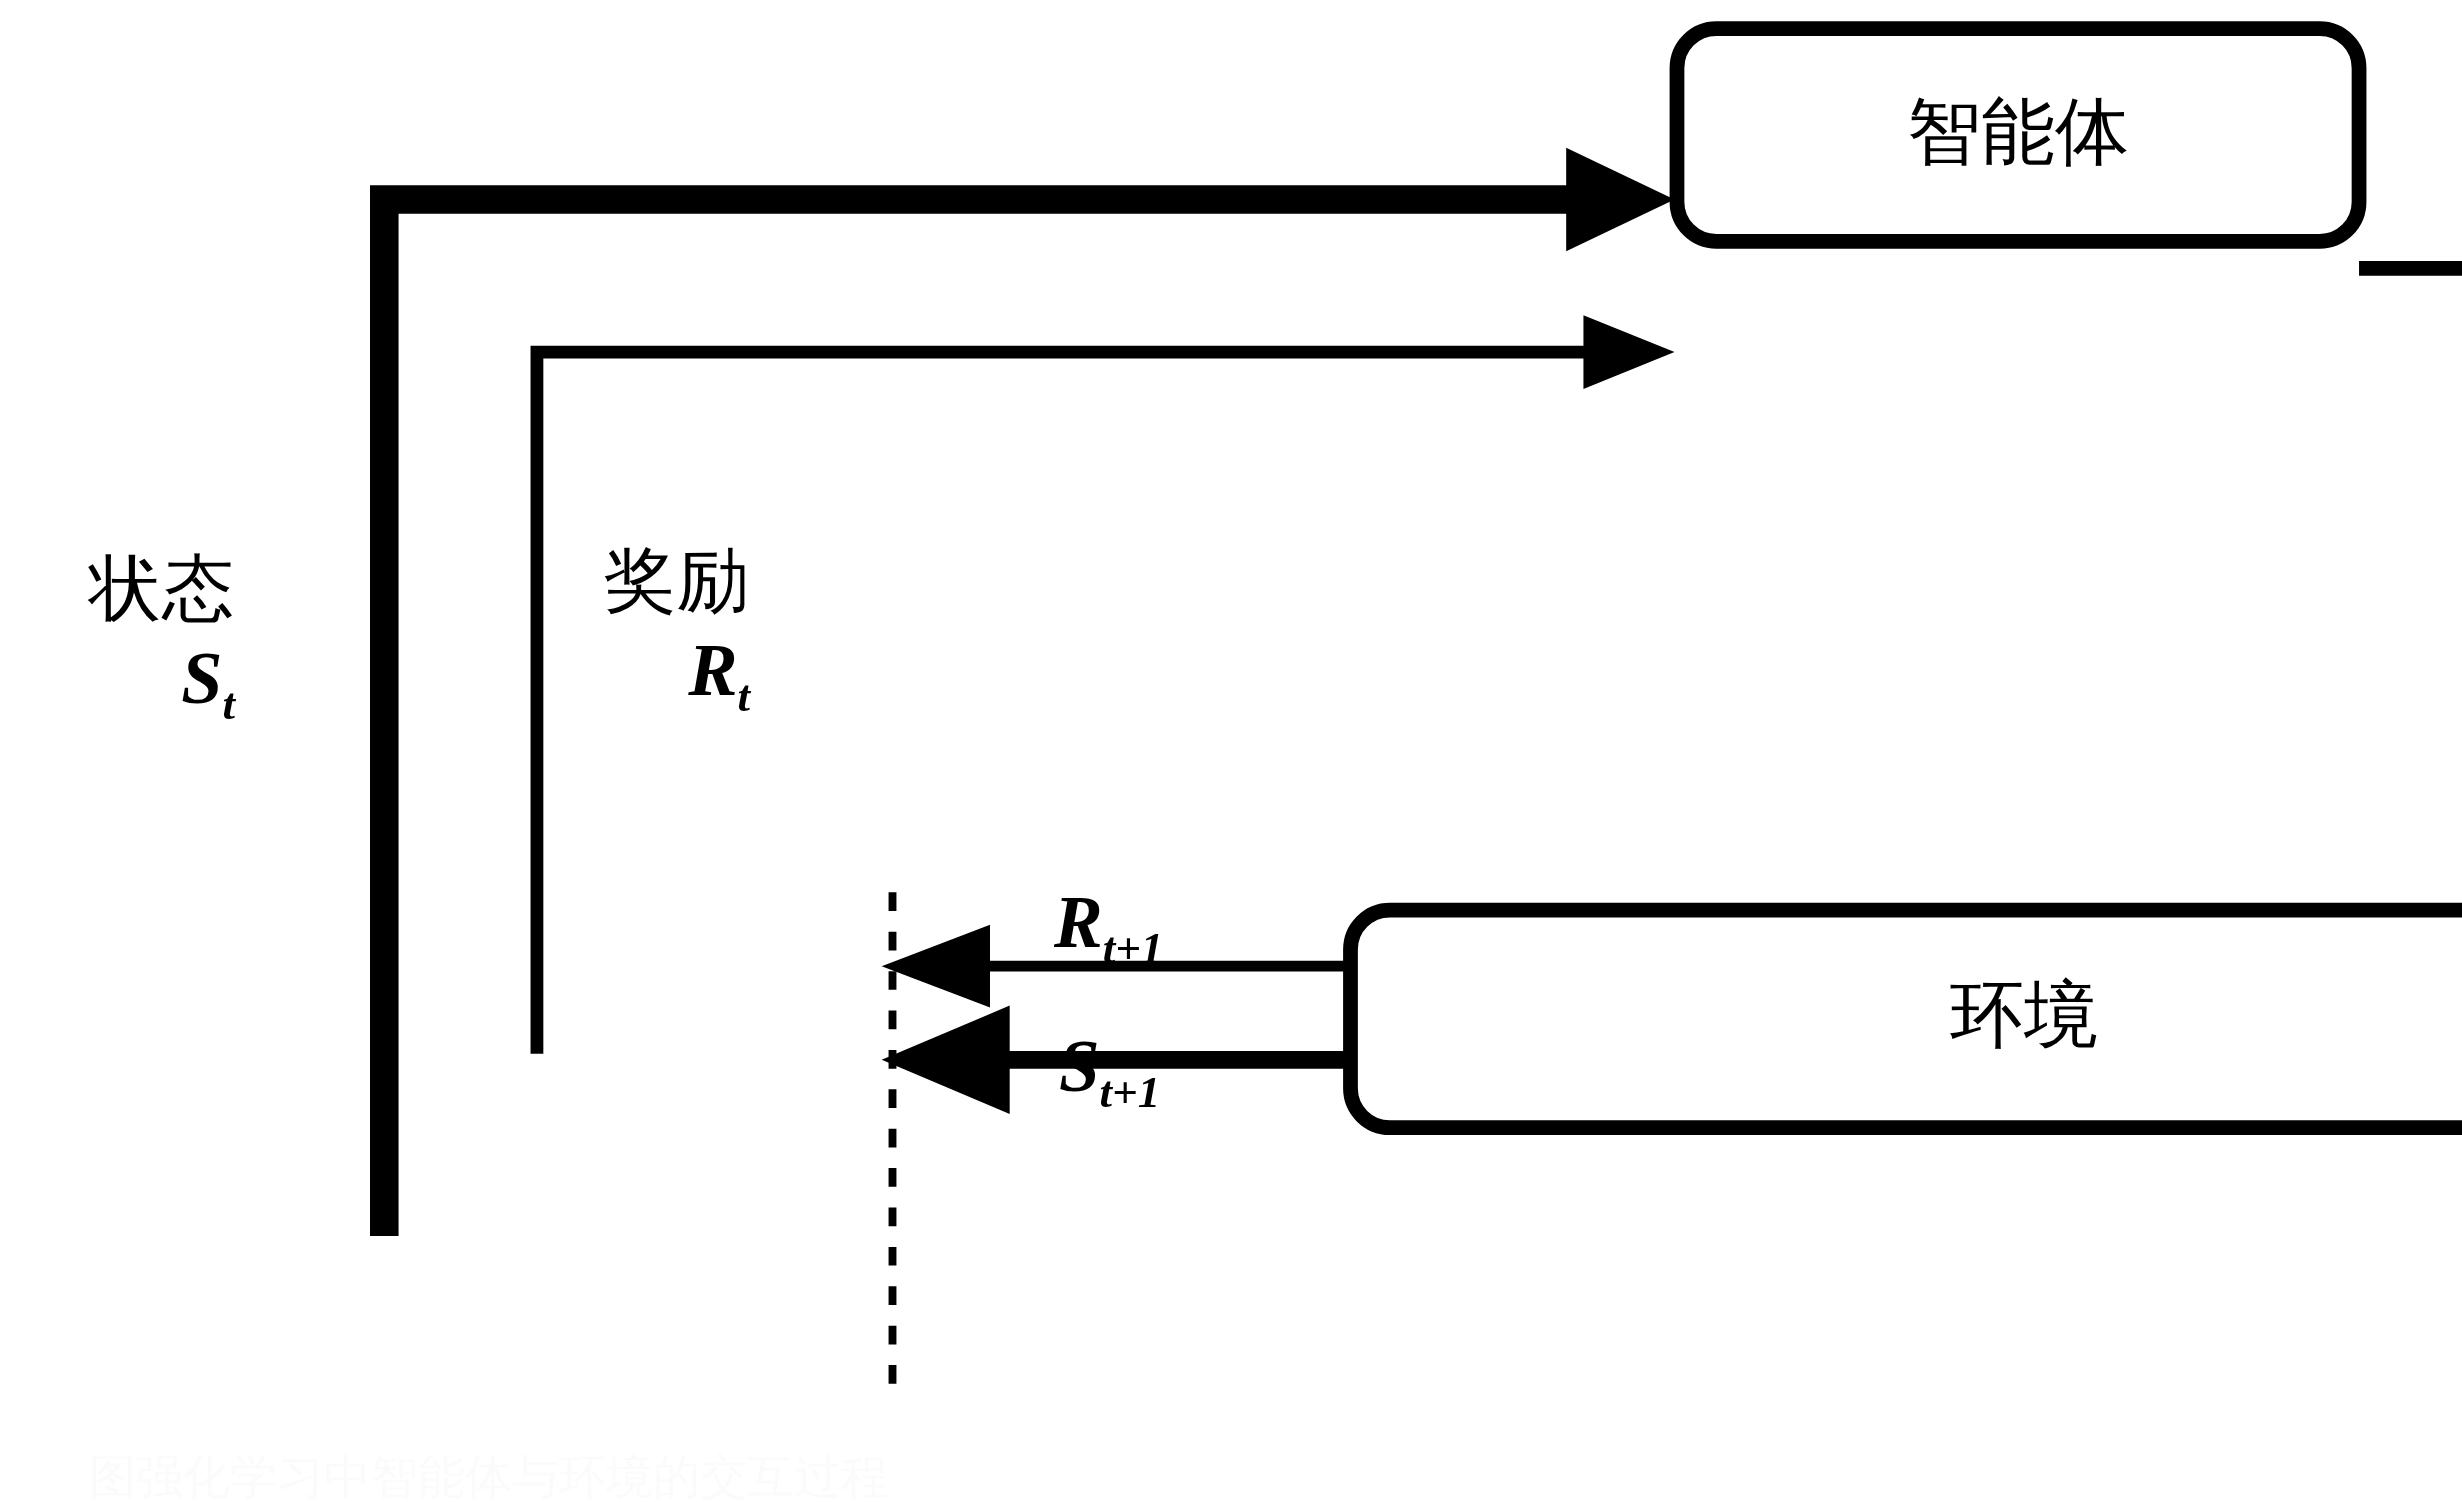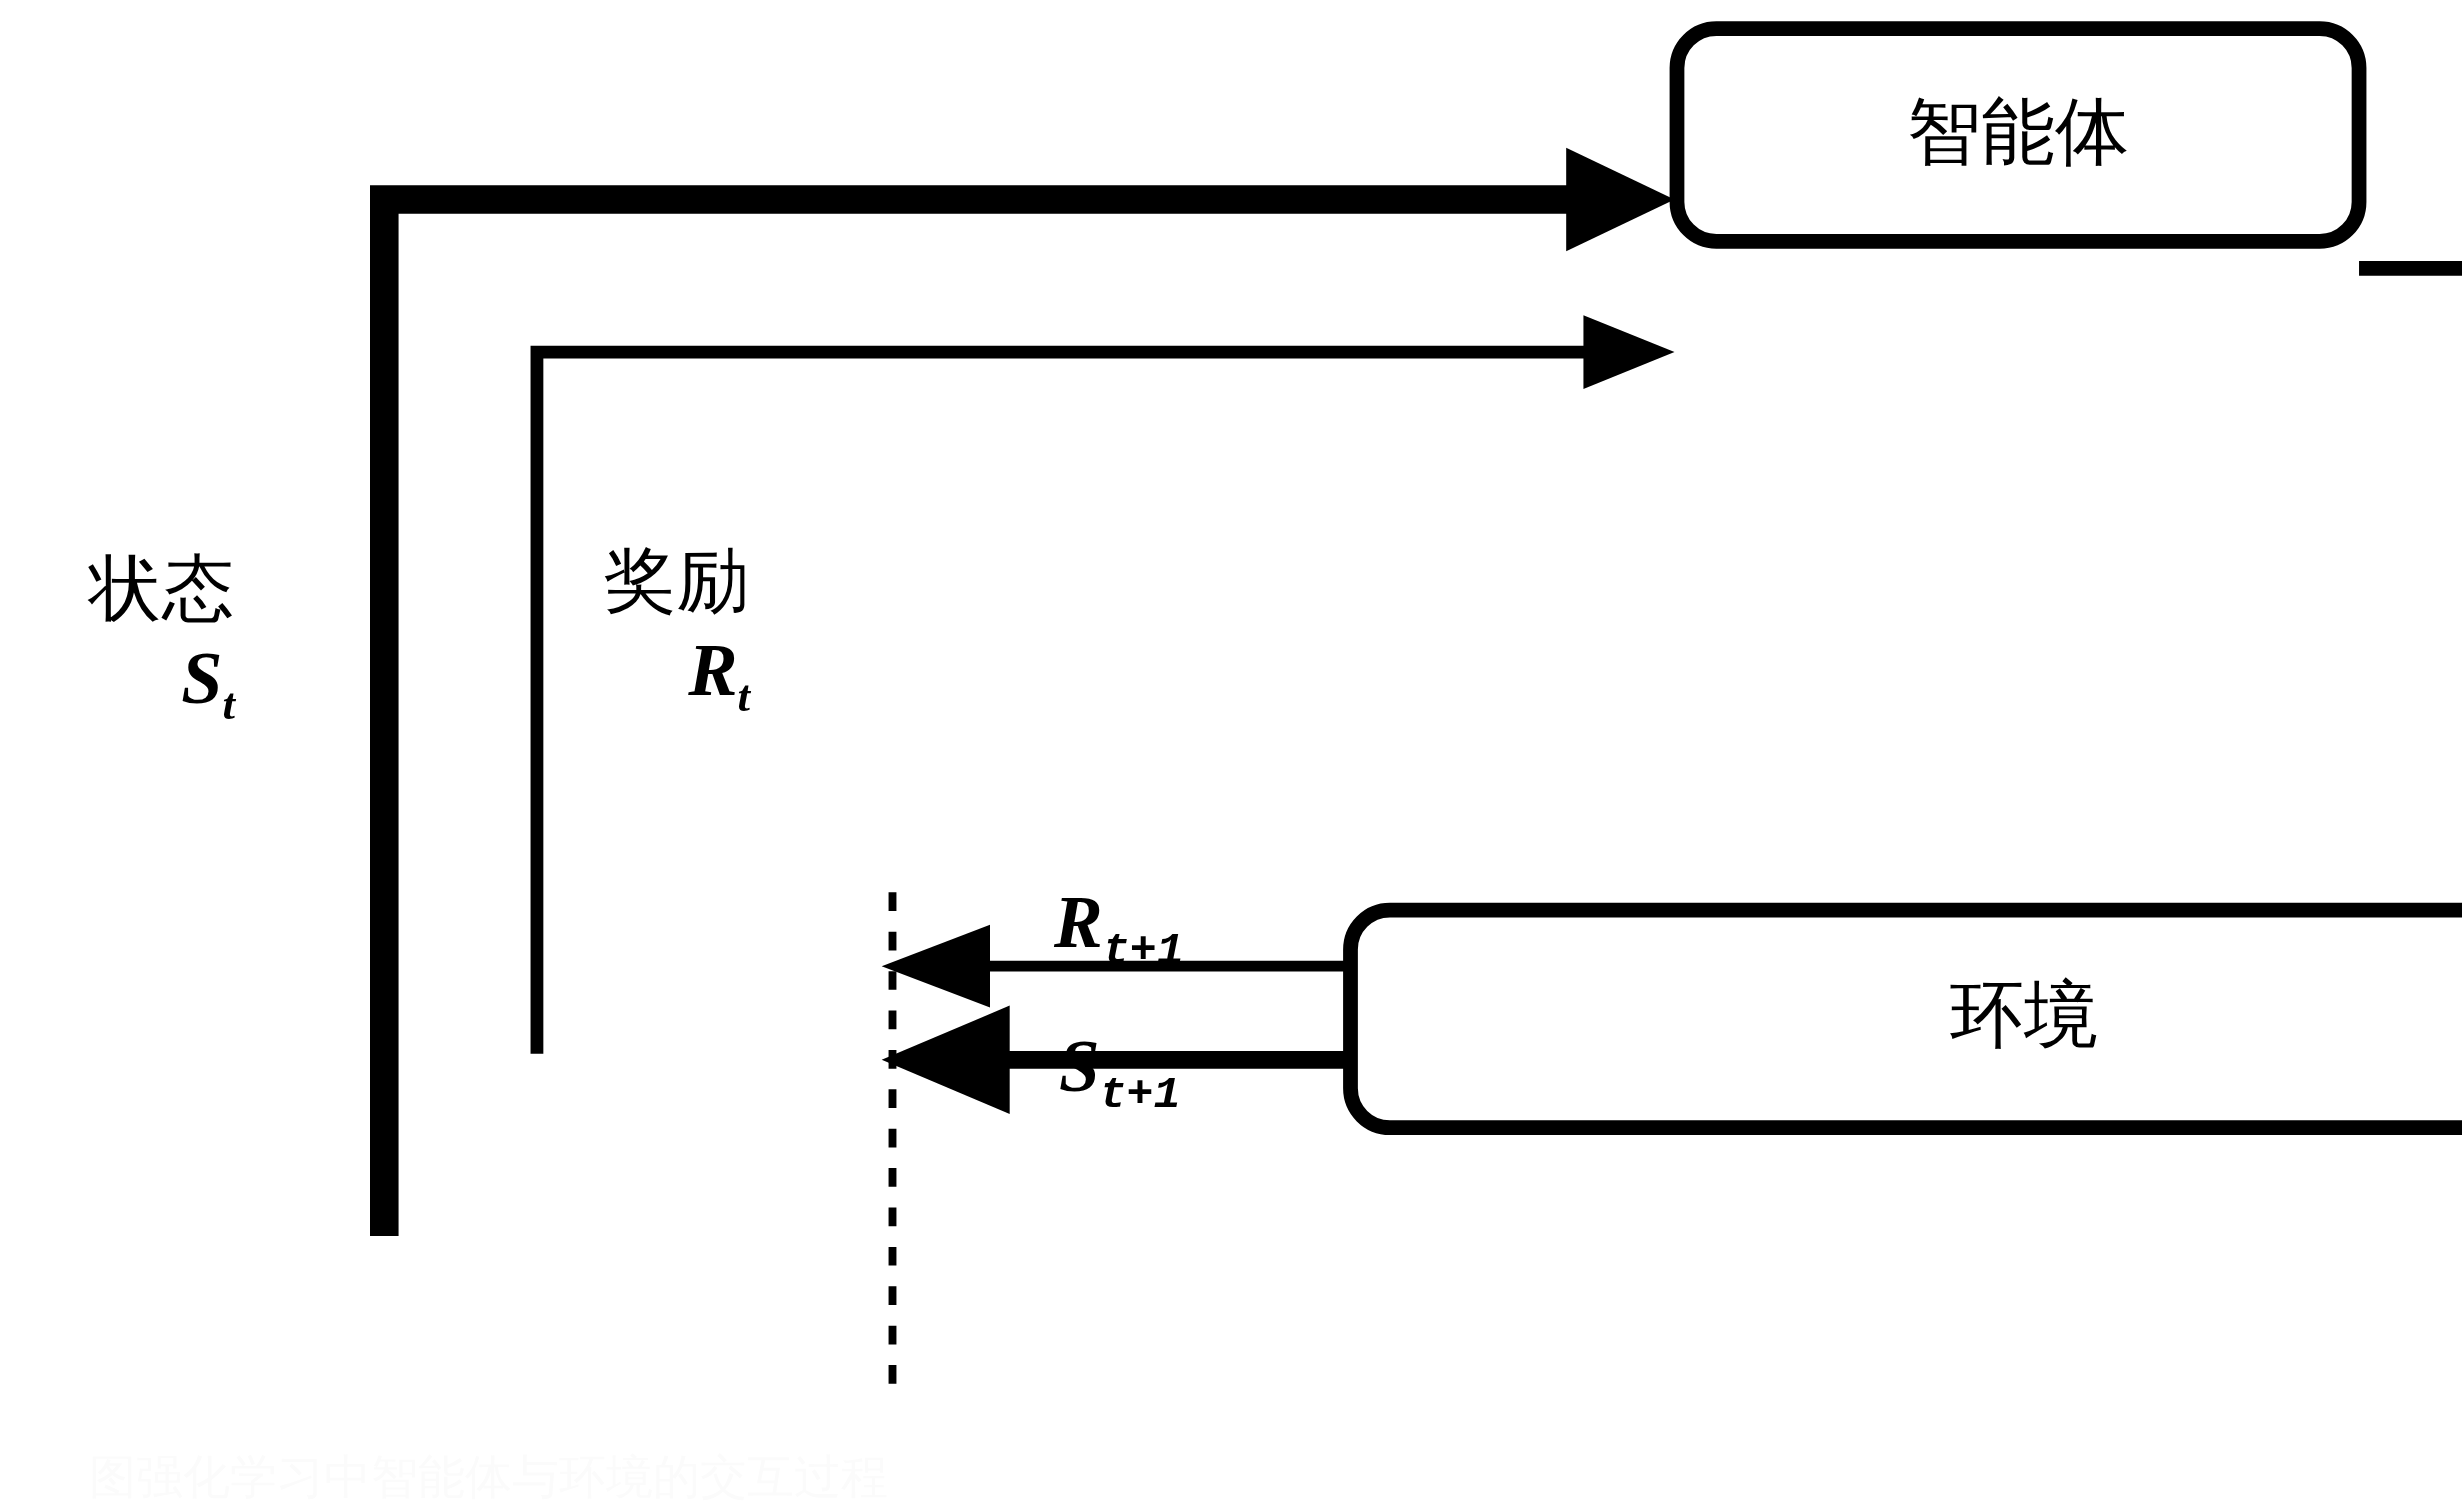--- a/index.html
+++ b/index.html
@@ -73,21 +73,20 @@
     color: #000000;
     white-space: nowrap;
     line-height: 1;
     user-select: none;
   }
   .edge-label .sub {
     font-size: 45px;
     font-style: italic;
     font-weight: bold;
     vertical-align: sub;
-    font-family: Liberation Mono, monospace;
   }
   .caption {
     position: absolute;
     left: 89px;
     top: 1454px;
     font-family: "Liberation Serif", "DejaVu Serif", serif;
     font-size: 47px;
     color: #fbfbfb;
     white-space: nowrap;
     line-height: 1;

